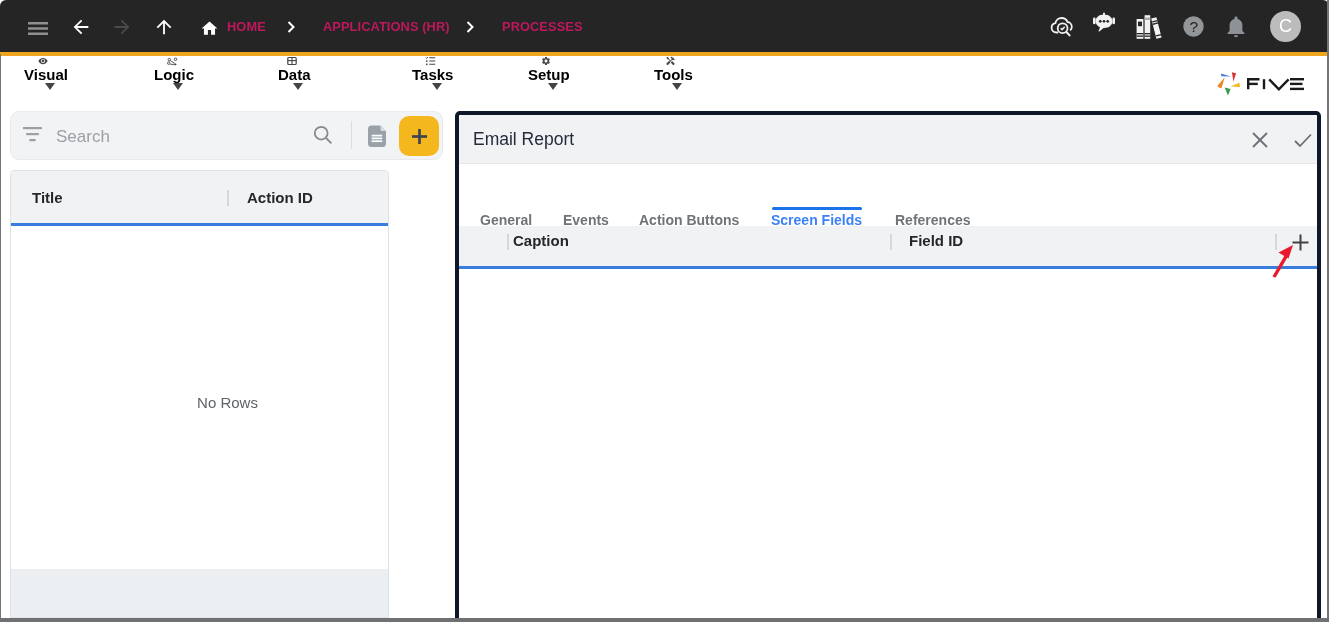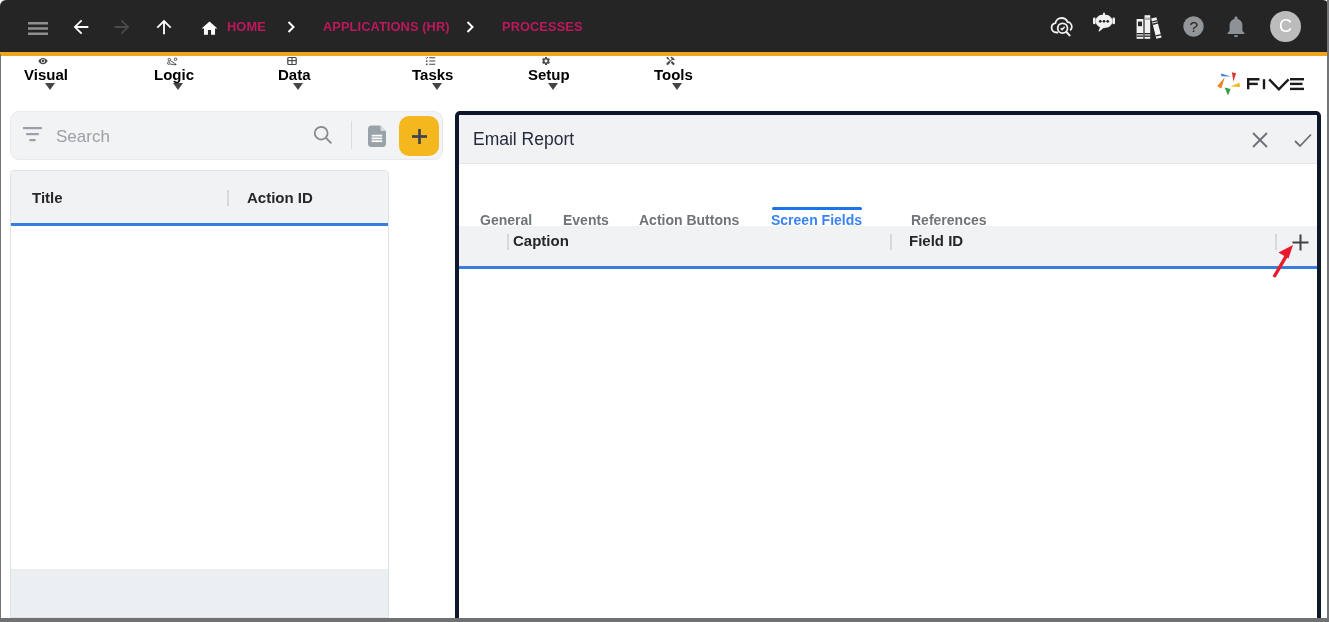--- a/index.html
+++ b/index.html
@@ -227,40 +227,41 @@
       <line x1="0" y1="7.5" x2="15" y2="7.5"></line>
     </g>
 </svg>
 
 <div class="lefttable">
   <div class="lt-head"></div>
   <div class="lt-foot"></div>
   <div class="abs colhdr" style="left:21px;top:18px">Title</div>
   <div class="divbar" style="left:216px;top:19px;height:16px;"></div>
   <div class="abs colhdr" style="left:236px;top:18px">Action ID</div>
+  <div class="abs" style="left:0;top:223px;width:433px;text-align:center;font-size:15px;color:#5F6368;">No Rows</div>
 </div>
 
 <div class="rightpanel">
   <div class="rp-head"></div>
   <div class="rp-title">Email Report</div>
   <svg class="abs" style="left:793px;top:17px" width="16" height="16" viewBox="0 0 16 16">
       <g stroke="#6C7075" stroke-width="1.8">
         <line x1="1" y1="1" x2="15" y2="15"></line>
         <line x1="15" y1="1" x2="1" y2="15"></line>
       </g>
     </svg>
   <svg class="abs" style="left:835px;top:18px" width="18" height="15" viewBox="0 0 18 15">
       <path d="M1 8 l5 5 L17 1.5" stroke="#6C7075" stroke-width="1.8" fill="none"></path>
     </svg>
 
   <div class="tab" style="left:21px;color:#6F7478">General</div>
   <div class="tab" style="left:104px;">Events</div>
   <div class="tab" style="left:180px;">Action Buttons</div>
   <div class="tab" style="left:312px;color:#3b82f6">Screen Fields</div>
-  <div class="tab" style="left:452px;">References</div>
+  <div class="tab" style="left:436px;">References</div>
   <div class="abs" style="left:313px;top:92px;width:90px;height:3px;background:#1A73E8;border-radius:2px;"></div>
 
   <div class="rp-tablehead"></div>
   <div class="divbar" style="left:48px;top:119px;height:16px;"></div>
   <div class="abs colhdr" style="left:54px;top:117px;">Caption</div>
   <div class="divbar" style="left:431px;top:119px;height:16px;"></div>
   <div class="abs colhdr" style="left:450px;top:117px;">Field ID</div>
   <div class="divbar" style="left:816px;top:119px;height:16px;"></div>
   <svg class="abs" style="left:833px;top:119px" width="17" height="17" viewBox="0 0 17 17">
       <g stroke="#424242" stroke-width="2">

